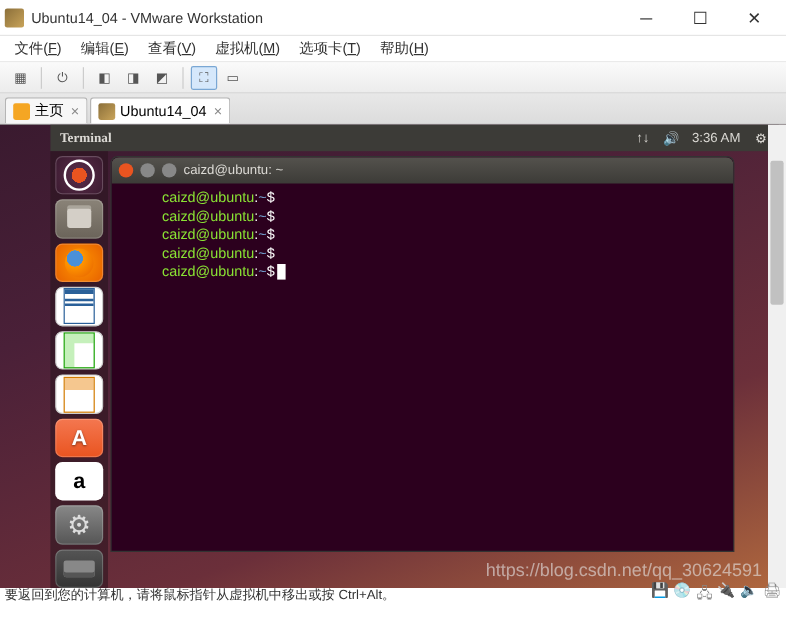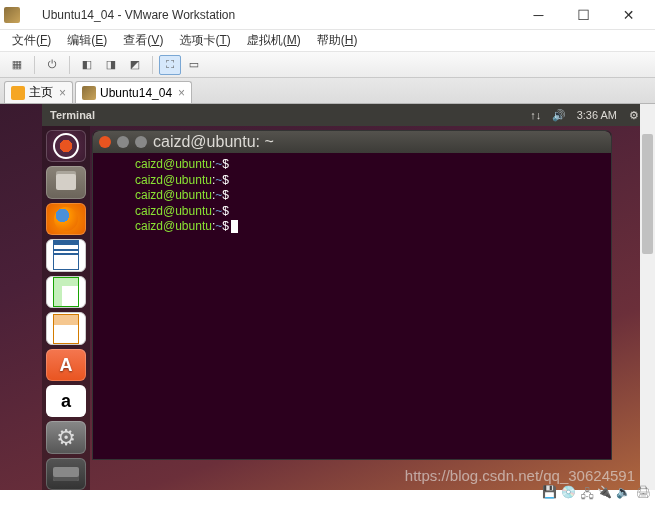--- a/index.html
+++ b/index.html
@@ -1,21 +1,21 @@
 <!DOCTYPE html>
 <html><head>
 <meta charset="utf-8">
 <style>
 * { margin: 0; padding: 0; box-sizing: border-box; font-family: "Microsoft YaHei", "Segoe UI", sans-serif; }
 body { width: 655px; height: 516px; background: #fff; overflow: hidden; position: relative; }
 
 
 .titlebar { height: 30px; background: #fff; display: flex; align-items: center; padding: 0 4px; border-bottom: 1px solid #e5e5e5; }
 .titlebar .app-icon { width: 16px; height: 16px; background: linear-gradient(135deg,#8b6f3a,#c9a45a); border-radius: 2px; margin-right: 6px; }
-.titlebar .title { font-size: 12px; color: #333; flex: 1; margin-left: 16px; }
+.titlebar .title { font-size: 12px; color: #333; flex: 1; }
 .titlebar .win-btn { width: 45px; height: 30px; display: flex; align-items: center; justify-content: center; font-size: 14px; color: #333; }
 
 
 .menubar { height: 22px; display: flex; align-items: flex-start; padding: 0 4px; font-size: 12px; color: #333; border-bottom: 1px solid #e5e5e5; }
 .menubar .menu-item { padding: 2px 8px; }
 .menubar .menu-item u { text-decoration: underline; }
 
 
 .toolbar { height: 26px; display: flex; align-items: center; padding: 2px 6px; gap: 2px; border-bottom: 1px solid #c9c9c9; background: linear-gradient(#fafafa,#ececec); }
 .toolbar .tb-btn { width: 22px; height: 20px; display: flex; align-items: center; justify-content: center; font-size: 11px; color: #555; border: 1px solid transparent; border-radius: 2px; }
@@ -30,21 +30,21 @@
 .tab .home-ico { background: #f5a623; }
 .tab .vm-ico { background: linear-gradient(135deg,#8b6f3a,#c9a45a); }
 .tab .tab-close { font-size: 12px; color: #888; margin-left: 2px; }
 
 
 .vm-viewport { position: relative; width: 100%; height: 386px; background: #000; }
 .ubuntu-desktop { position: absolute; inset: 0; background: linear-gradient(160deg,#3a1a2f 0%,#4a2038 30%,#6b2f3a 70%,#b0683e 100%); }
 
 
 .ubuntu-panel { position: absolute; top: 0; left: 42px; right: 6px; height: 22px; background: #3c3b37; display: flex; align-items: center; color: #dcdad5; font-size: 11px; padding: 0 8px; }
-.ubuntu-panel .panel-left { flex: 1; font-weight: bold; }
+.ubuntu-panel .panel-left { flex: 1; font-weight: bold; font-family: Liberation Serif, serif; }
 .ubuntu-panel .panel-right { display: flex; align-items: center; gap: 10px; }
 .panel-ico { width: 14px; height: 14px; display: flex; align-items: center; justify-content: center; }
 
 
 .launcher { position: absolute; left: 42px; top: 22px; bottom: 0; width: 48px; background: rgba(40,20,30,0.55); display: flex; flex-direction: column; align-items: center; padding-top: 4px; gap: 4px; }
 .launcher-item { width: 40px; height: 40px; border-radius: 6px; display: flex; align-items: center; justify-content: center; font-size: 18px; color: #fff; box-shadow: inset 0 0 0 1px rgba(255,255,255,0.2); }
 .li-dash { background: radial-gradient(circle,#5a2d4a,#3a1a2f); }
 .li-dash::after { content:""; width:22px; height:22px; border:2px solid #fff; border-radius:50%; background:radial-gradient(circle,#e95420 40%,transparent 41%); }
 .li-files { background: linear-gradient(#8a8378,#6b645a); }
 .li-files::after { content:""; width:20px; height:16px; background:#d4cfc7; border-radius:2px; box-shadow:0 -3px 0 #aaa59b; }
@@ -59,21 +59,21 @@
 .li-software { background: linear-gradient(#f47750,#e95420); }
 .li-software::after { content:"A"; font-weight:bold; color:#fff; text-shadow:0 1px 2px rgba(0,0,0,0.5); }
 .li-amazon { background:#fff; color:#000; font-weight:bold; }
 .li-settings { background: linear-gradient(#888,#555); }
 .li-settings::after { content:"⚙"; font-size:22px; color:#ddd; }
 .li-drive { background: linear-gradient(#555,#333); }
 .li-drive::after { content:""; width:26px; height:14px; background:#888; border-radius:2px; box-shadow:inset 0 -4px 0 #555; }
 
 
 .terminal { position: absolute; left: 92px; top: 26px; width: 520px; height: 330px; background: #2c001e; border: 1px solid #333; border-radius: 6px 6px 0 0; font-family: "Ubuntu Mono","Consolas",monospace; font-size: 12px; overflow: hidden; }
-.term-titlebar { height: 22px; background: linear-gradient(#54524d,#3c3b37); display: flex; align-items: center; padding: 0 6px; gap: 6px; color: #dcdad5; font-size: 16px; border-radius: 6px 6px 0 0; }
+.term-titlebar { height: 22px; background: linear-gradient(#54524d,#3c3b37); display: flex; align-items: center; padding: 0 6px; gap: 6px; color: #dcdad5; font-size: 11px; border-radius: 6px 6px 0 0; }
 .term-btn { width: 12px; height: 12px; border-radius: 50%; }
 .tb-close { background: #e95420; }
 .tb-min { background: #888; }
 .tb-max { background: #888; }
 .term-body { padding: 4px 6px; color: #fff; line-height: 1.3; }
 .term-line .prompt-user { color: #8ae234; margin-left: 36px; }
 .term-line .prompt-path { color: #729fcf; }
 .term-line .cursor { display: inline-block; width: 7px; height: 13px; background: #fff; vertical-align: text-bottom; margin-left: 2px; }
 
 
@@ -95,22 +95,22 @@
   <div class="title">Ubuntu14_04 - VMware Workstation</div>
   <div class="win-btn">─</div>
   <div class="win-btn">☐</div>
   <div class="win-btn close">✕</div>
 </div>
 
 <div class="menubar">
   <div class="menu-item"><span>文件</span>(<u>F</u>)</div>
   <div class="menu-item"><span>编辑</span>(<u>E</u>)</div>
   <div class="menu-item"><span>查看</span>(<u>V</u>)</div>
+  <div class="menu-item"><span>虚拟机</span>(<u>M</u>)</div>
   <div class="menu-item"><span>选项卡</span>(<u>T</u>)</div>
-  <div class="menu-item"><span>虚拟机</span>(<u>M</u>)</div>
   <div class="menu-item"><span>帮助</span>(<u>H</u>)</div>
 </div>
 
 <div class="toolbar">
   <div class="tb-btn">▦</div>
   <div class="tb-sep"></div>
   <div class="tb-btn">⏻</div>
   <div class="tb-sep"></div>
   <div class="tb-btn">◧</div>
   <div class="tb-btn">◨</div>
@@ -175,20 +175,21 @@
       </div>
     </div>
 
   </div>
   <div class="vm-scroll">
     <div class="vm-scroll-thumb"></div>
   </div>
 </div>
 
 <div class="statusbar">
+  <span>要返回到您的计算机，请将鼠标指针从虚拟机中移出或按 Ctrl+Alt。</span>
   <div class="status-icons">
     <span>💾</span>
     <span>💿</span>
     <span>🖧</span>
     <span>🔌</span>
     <span>🔈</span>
     <span>🖨</span>
   </div>
 </div>
 

